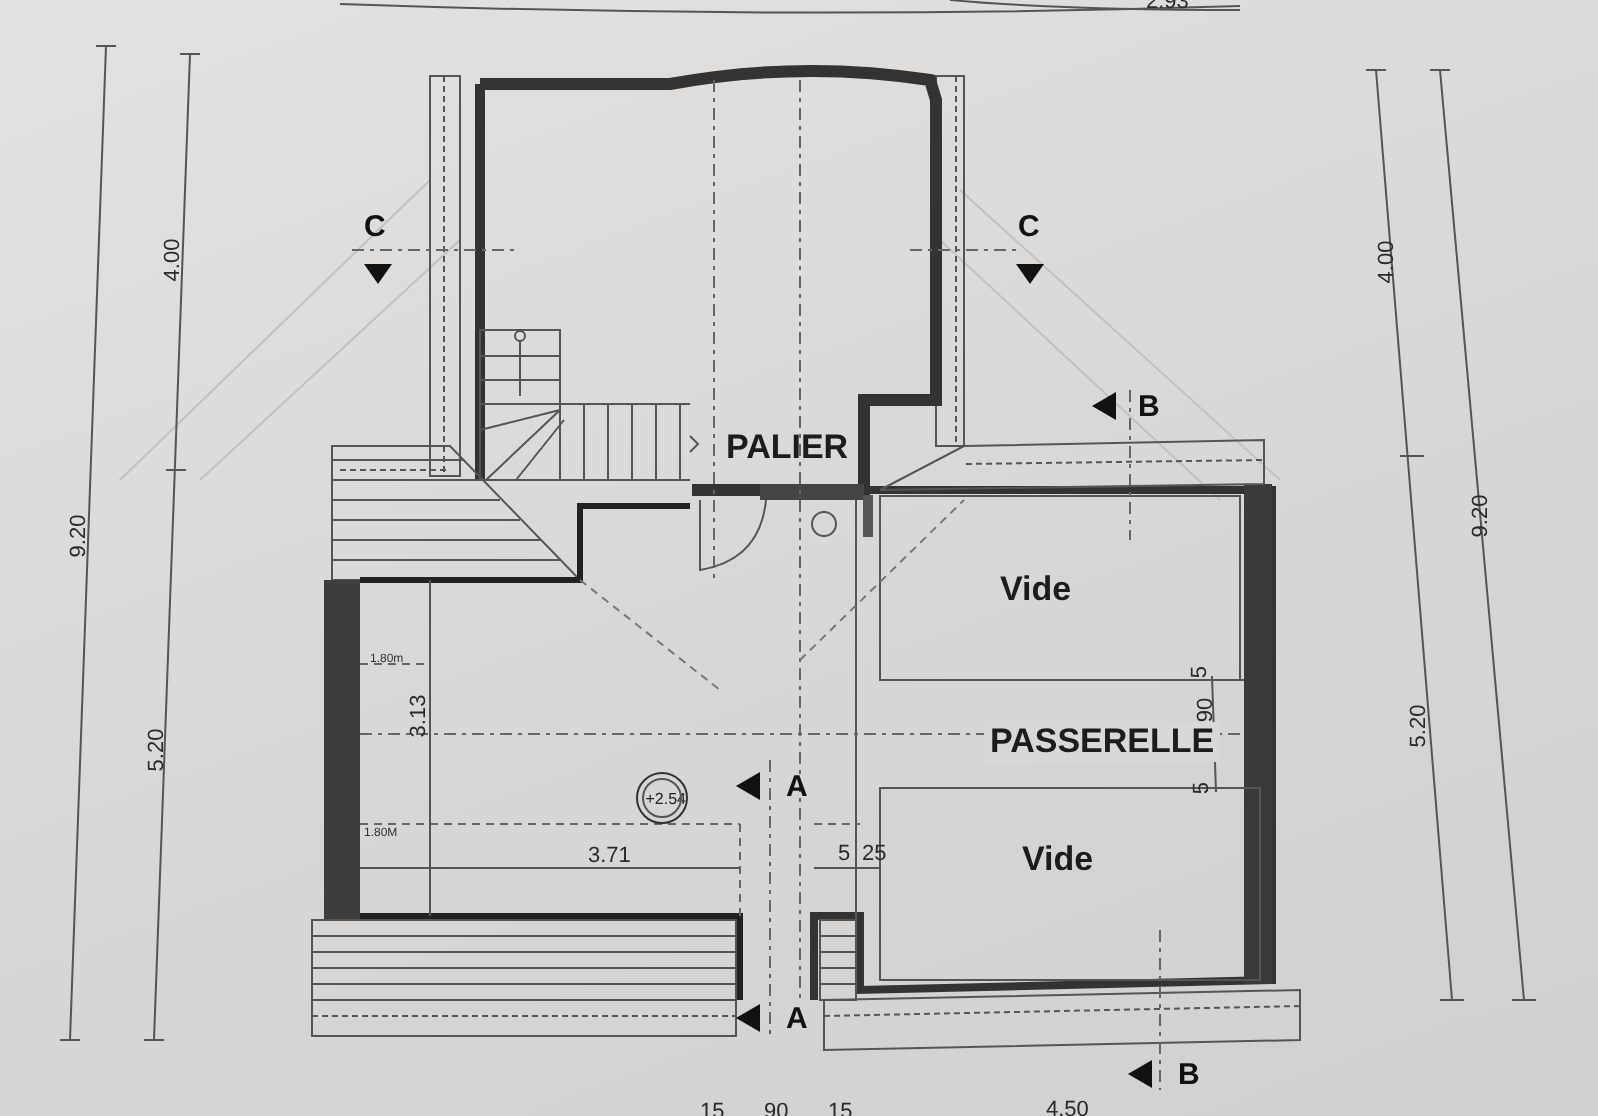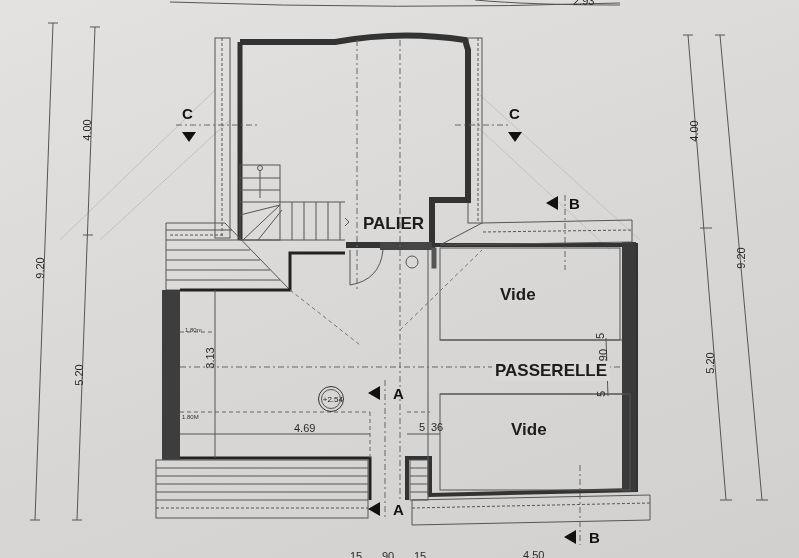--- a/index.html
+++ b/index.html
@@ -195,26 +195,26 @@
 
 <div class="lbl dim" style="left:573px;top:-5px;">2.93</div>
 <div class="lbl dim vert" style="left:29px;top:262px;">9.20</div>
 <div class="lbl dim vert" style="left:76px;top:124px;">4.00</div>
 <div class="lbl dim vert" style="left:68px;top:369px;">5.20</div>
 <div class="lbl dim vert" style="left:683px;top:125px;">4.00</div>
 <div class="lbl dim vert" style="left:699px;top:357px;">5.20</div>
 <div class="lbl dim vert" style="left:730px;top:252px;">9.20</div>
 
 <div class="lbl dim vert" style="left:199px;top:352px;">3.13</div>
-<div class="lbl dim" style="left:294px;top:422px;">4.69</div>
+<div class="lbl dim" style="left:294px;top:422px;">3.71</div>
 <div class="lbl dim vert" style="left:597px;top:349px;">90</div>
 <div class="lbl dim vert" style="left:597px;top:330px;">5</div>
 <div class="lbl dim vert" style="left:598px;top:388px;">5</div>
 <div class="lbl dim" style="left:419px;top:421px;">5</div>
-<div class="lbl dim" style="left:431px;top:421px;">36</div>
+<div class="lbl dim" style="left:431px;top:421px;">25</div>
 
 <div class="lbl dim" style="left:350px;top:550px;">15</div>
 <div class="lbl dim" style="left:382px;top:550px;">90</div>
 <div class="lbl dim" style="left:414px;top:550px;">15</div>
 <div class="lbl dim" style="left:523px;top:549px;">4.50</div>
 
 <div class="lbl small" style="left:185px;top:327px;">1.80m</div>
 <div class="lbl small" style="left:182px;top:414px;">1.80M</div>
 
 </div>

